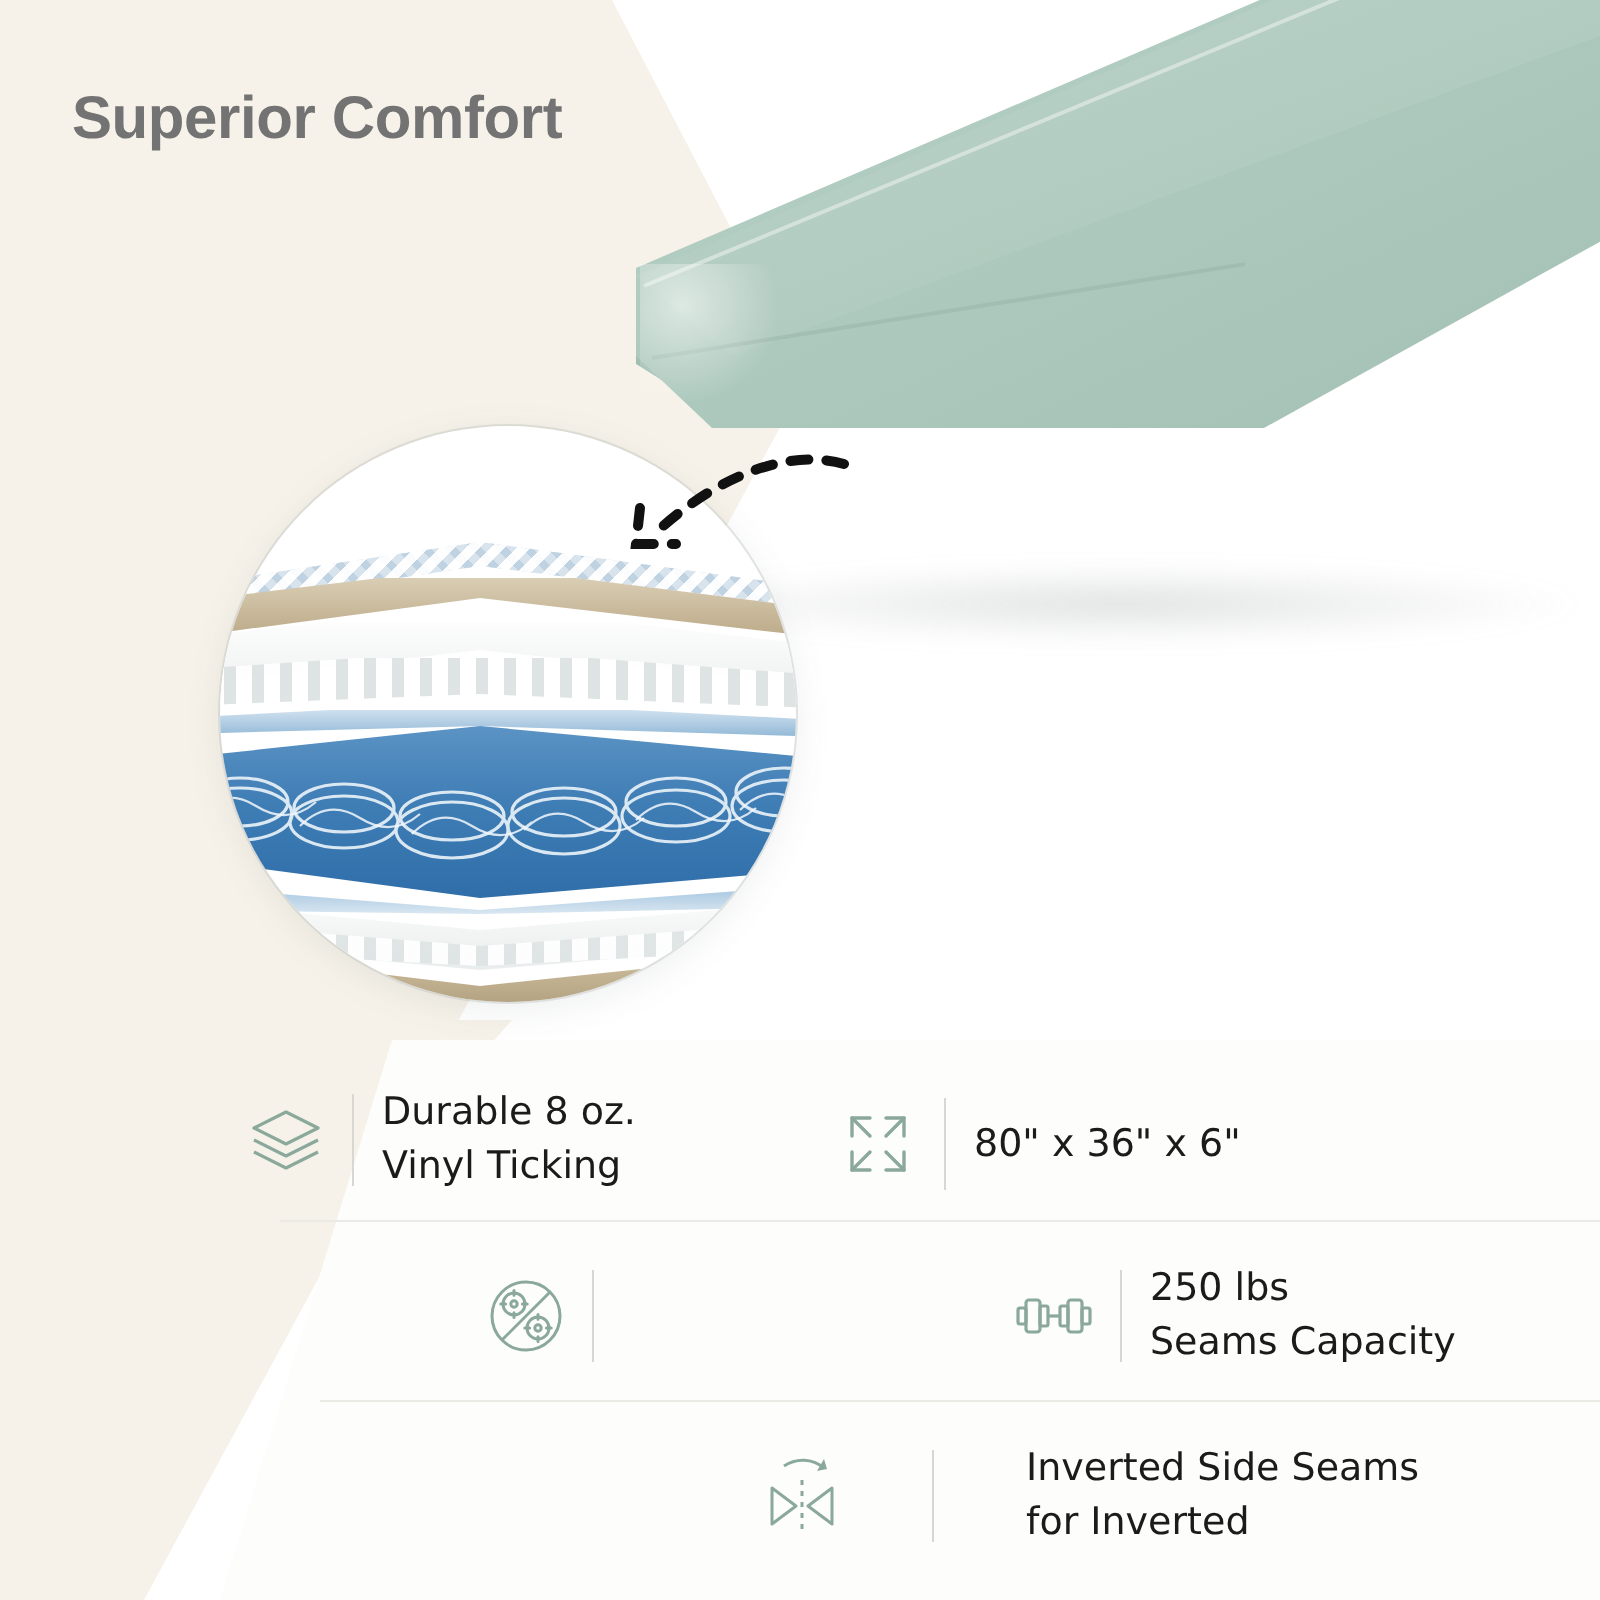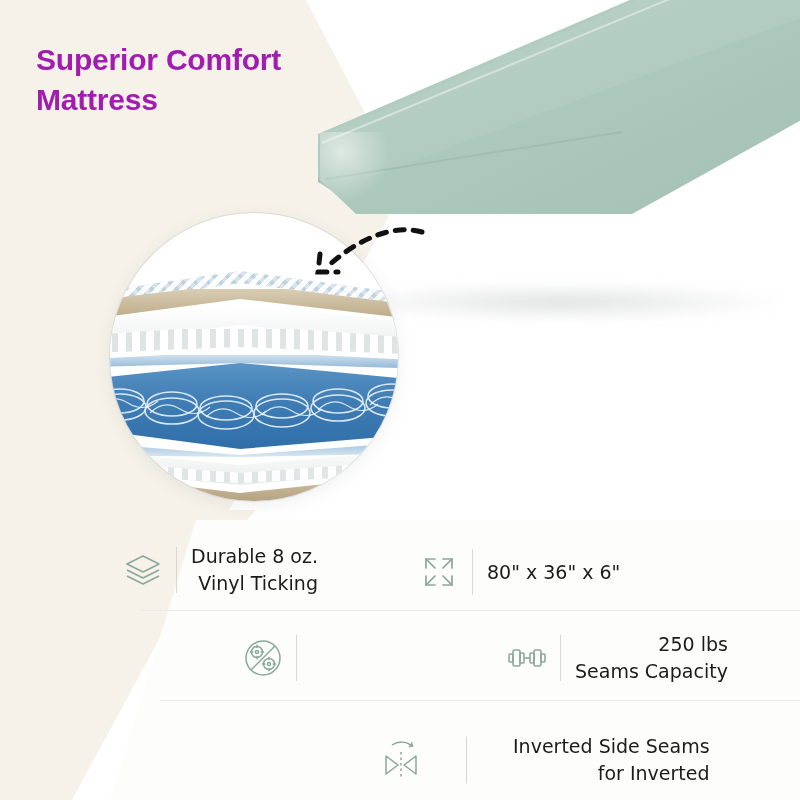--- a/index.html
+++ b/index.html
@@ -38,21 +38,21 @@
   }
 
   
   .title {
     position:absolute; left:36px; top:40px;
     width:330px;
     font-size:30px;
     font-weight:bold;
     line-height:1.33;
     letter-spacing:-0.2px;
-    color:#a21caf;
+    color:#737373;
     z-index:6;
   }
   .title-line { display:block; white-space:nowrap; }
 
   
   .mattress-wrap {
     position:absolute; left:296px; top:-18px;
     width:520px; height:400px;
     z-index:4;
   }
@@ -156,21 +156,21 @@
     clip-path: polygon(0 2px, 150px 14px, 340px 0px, 340px 14px, 150px 24px, 0 16px);
     opacity:0.9;
   }
   .cut-fiber-bot {
     top:262px; height:34px;
     background:linear-gradient(180deg,#cfc2a4,#bdac8b 55%,#ab9a79);
     clip-path: polygon(0 0px, 150px 18px, 340px -2px, 340px 14px, 150px 34px, 0 16px);
   }
 
   
-  .features { position:absolute; left:0; top:516px; width:800px; height:284px; z-index:8;text-align:right; }
+  .features { position:absolute; left:0; top:516px; width:800px; height:284px; z-index:8; }
   .feature-row { position:absolute; width:800px; display:flex; }
   .row-1 { top:24px; }
   .row-2 { top:112px; }
   .row-3 { top:202px; }
 
   .hr { position:absolute; height:1px; background:#eceae4; }
   .hr-1 { top:94px; left:140px; width:660px; }
   .hr-2 { top:184px; left:160px; width:640px; }
 
   .feature {
@@ -188,35 +188,34 @@
     font-size:19px; line-height:1.42; color:#1b1b1b;
     font-family:"DejaVu Sans", sans-serif;
     white-space:nowrap;
   }
   .feature-text .l2 { display:block; }
 
   .f-layers   { position:absolute; left:112px; top:0; }
   .f-dims     { position:absolute; left:408px; top:2px; }
   .f-anti     { position:absolute; left:232px; top:0; }
   .f-weight   { position:absolute; left:496px; top:0; }
-  .f-seams    { position:absolute; left:370px; top:12px;gap:32px; }
+  .f-seams    { position:absolute; left:370px; top:0;gap:32px; }
 </style>
 </head>
 <body>
 
 <div id="page">
 
   <div class="bg-white-wedge-top"></div>
   <div class="bg-cream-strip"></div>
   <div class="bg-cream-lower-left"></div>
   <div class="bg-white-panel"></div>
 
   <div class="title">
     <span class="title-line">Superior Comfort</span>
-    <span class="title-line">Mattress</span>
   </div>
 
   <div class="mattress-wrap">
     <div class="mattress-shadow"></div>
     <div class="mattress-side"></div>
     <div class="mattress-body"></div>
     <div class="mattress-top"></div>
     <div class="mattress-seam seam-top"></div>
     <div class="mattress-seam seam-edge"></div>
     <div class="mattress-corner-hl"></div>

